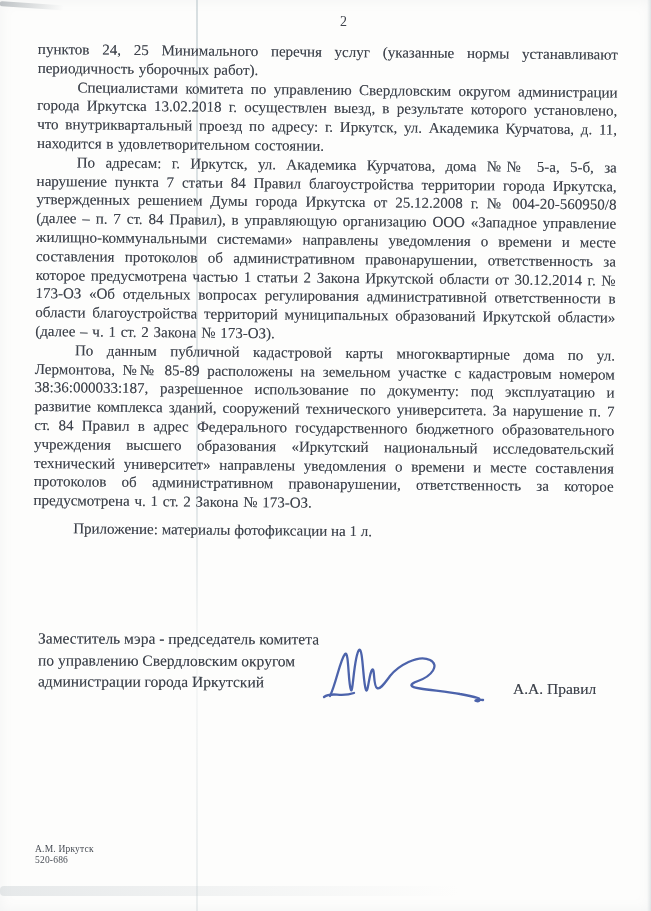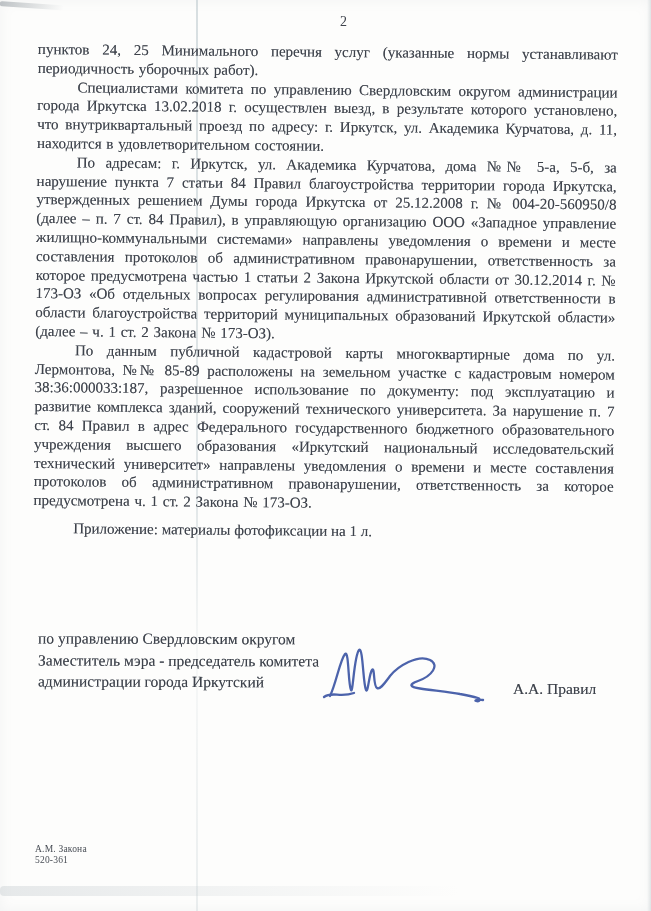--- a/index.html
+++ b/index.html
@@ -134,22 +134,22 @@
 
   <div class="content">
     <p class="para continuation">пунктов 24, 25 Минимального перечня услуг (указанные нормы устанавливают периодичность уборочных работ).</p>
     <p class="para">Специалистами комитета по управлению Свердловским округом администрации города Иркутска 13.02.2018 г. осуществлен выезд, в результате которого установлено, что внутриквартальный проезд по адресу: г. Иркутск, ул. Академика Курчатова, д. 11, находится в удовлетворительном состоянии.</p>
     <p class="para">По адресам: г. Иркутск, ул. Академика Курчатова, дома №№ 5-а, 5-б, за нарушение пункта 7 статьи 84 Правил благоустройства территории города Иркутска, утвержденных решением Думы города Иркутска от 25.12.2008 г. № 004-20-560950/8 (далее – п. 7 ст. 84 Правил), в управляющую организацию ООО «Западное управление жилищно-коммунальными системами» направлены уведомления о времени и месте составления протоколов об административном правонарушении, ответственность за которое предусмотрена частью 1 статьи 2 Закона Иркутской области от 30.12.2014 г. № 173-ОЗ «Об отдельных вопросах регулирования административной ответственности в области благоустройства территорий муниципальных образований Иркутской области» (далее – ч. 1 ст. 2 Закона № 173-ОЗ).</p>
     <p class="para">По данным публичной кадастровой карты многоквартирные дома по ул. Лермонтова, №№ 85-89 расположены на земельном участке с кадастровым номером 38:36:000033:187, разрешенное использование по документу: под эксплуатацию и развитие комплекса зданий, сооружений технического университета. За нарушение п. 7 ст. 84 Правил в адрес Федерального государственного бюджетного образовательного учреждения высшего образования «Иркутский национальный исследовательский технический университет» направлены уведомления о времени и месте составления протоколов об административном правонарушении, ответственность за которое предусмотрена ч. 1 ст. 2 Закона № 173-ОЗ.</p>
     <p class="attachment">Приложение: материалы фотофиксации на 1 л.</p>
   </div>
 
   <div class="sig-block">
+    <div>Заместитель мэра - председатель комитета</div>
     <div>по управлению Свердловским округом</div>
-    <div>Заместитель мэра - председатель комитета</div>
     <div>администрации города Иркутский</div>
   </div>
 
   <svg class="signature-svg" viewBox="0 0 172 72" xmlns="http://www.w3.org/2000/svg">
     <g fill="none" stroke="#3e57a5" stroke-width="2.3" stroke-linecap="round" stroke-linejoin="round" opacity="0.92">
       <path d="M4,57 C12,51 20,58 34,53"></path>
       <path d="M10,56
                C16,44 20,20 25,14
                C29,10 28,44 31,50
                C33,54 34,16 39,10
@@ -163,17 +163,17 @@
                C114,50.5 130,52 140,54
                C147,55.2 153,56.5 158,58
                C161,59 160,62 156,61
                C154,60.5 158,59 163,60"></path>
     </g>
   </svg>
 
   <div class="sig-name">А.А. Правил</div>
 
   <div class="footer">
-    <div>А.М. Закона</div>
-    <div>520-361</div>
+    <div>А.М. Иркутск</div>
+    <div>520-686</div>
   </div>
 
 </div>
 
 </body></html>

